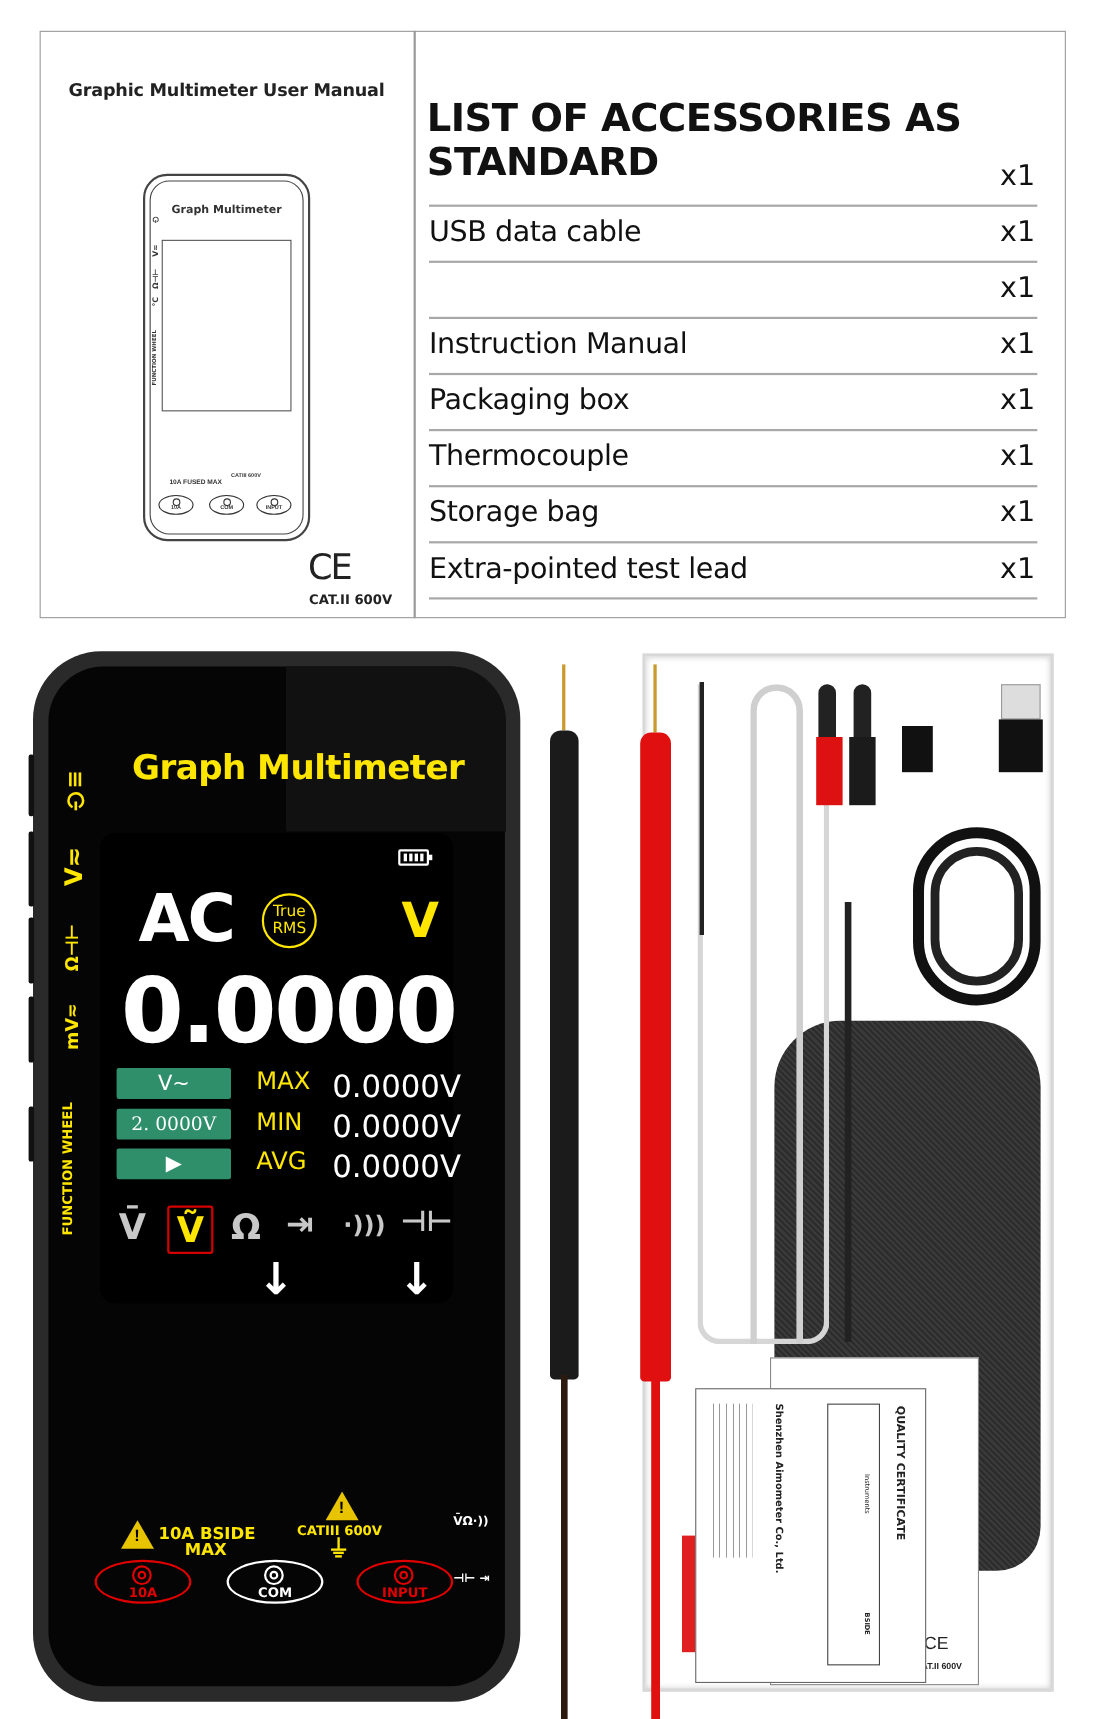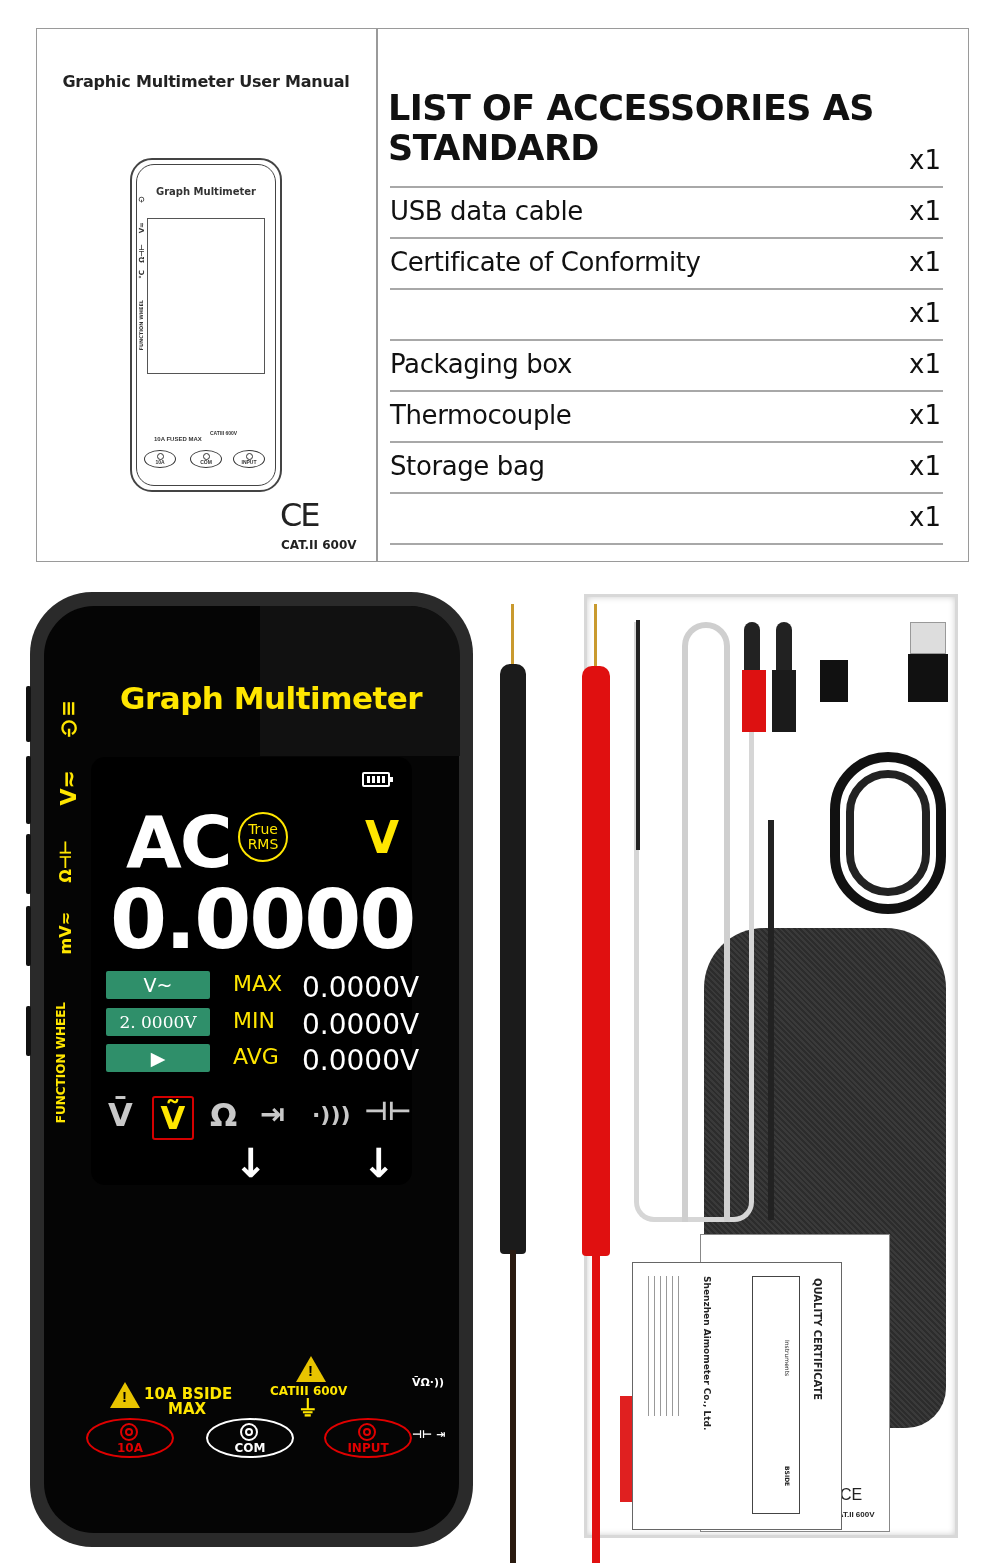--- a/index.html
+++ b/index.html
@@ -31,21 +31,21 @@
   #device-body{left:30px;top:592px;width:443px;height:955px;background:#2a2a2a;border-radius:62px;}
   #device-face{left:44px;top:606px;width:415px;height:927px;background:#050505;border-radius:50px;overflow:hidden;}
   #device-gloss{left:260px;top:606px;width:200px;height:150px;background:#111;border-top-right-radius:50px;}
   .side-btn{position:absolute;left:26px;width:5px;background:#111;border-radius:2px;}
   #device-title{left:120px;top:680px;font-size:31px;font-weight:bold;color:#ffe600;font-family:"DejaVu Sans",sans-serif;letter-spacing:-0.5px;}
   .side-icon{position:absolute;left:56px;color:#ffe600;font-weight:bold;font-family:"DejaVu Sans",sans-serif;writing-mode:vertical-rl;transform:rotate(180deg);text-align:center;}
   #screen{left:91px;top:757px;width:321px;height:428px;background:#000;border-radius:14px;}
   #battery{left:362px;top:772px;width:28px;height:15px;border:2px solid #fff;border-radius:2px;box-sizing:border-box;}
   #battery:after{content:"";position:absolute;right:-5px;top:3px;width:3px;height:5px;background:#fff;}
   #battery .cell{position:absolute;top:2px;width:3px;height:7px;background:#fff;}
-  #mode-ac{left:126px;top:800px;font-size:72px;font-weight:bold;color:#fff;font-family:"DejaVu Sans",sans-serif;letter-spacing:-2px;}
+  #mode-ac{left:126px;top:800px;font-size:60px;font-weight:bold;color:#fff;font-family:"DejaVu Sans",sans-serif;letter-spacing:-2px;}
   #truerms{left:238px;top:812px;width:50px;height:50px;border:2px solid #ffe600;border-radius:50%;box-sizing:border-box;color:#ffe600;font-size:14px;line-height:15px;text-align:center;padding-top:8px;font-family:"DejaVu Sans",sans-serif;}
   #unit-v{left:365px;top:812px;font-size:44px;font-weight:bold;color:#ffe600;font-family:"DejaVu Sans",sans-serif;}
   #reading{left:110px;top:872px;font-size:82px;font-weight:bold;color:#fff;font-family:"DejaVu Sans",sans-serif;letter-spacing:-2px;}
   .green-btn{position:absolute;left:106px;width:104px;height:28px;background:#2f8f6a;color:#fff;font-size:19px;text-align:center;line-height:28px;border-radius:2px;font-family:"DejaVu Sans",sans-serif;}
   .green-btn.serif{font-family:"DejaVu Serif",serif;font-size:17px;}
   .stat-label{position:absolute;left:233px;font-size:22px;color:#ffe600;font-family:"DejaVu Sans",sans-serif;}
   .stat-val{position:absolute;left:302px;font-size:28px;color:#fff;font-family:"DejaVu Sans",sans-serif;}
   .func{position:absolute;top:1096px;font-size:32px;color:#c8c8c8;font-family:"DejaVu Sans",sans-serif;font-weight:bold;}
   #func-vac{left:152px;top:1096px;width:38px;height:40px;border:2px solid #d40000;border-radius:3px;color:#ffe600;text-align:center;line-height:40px;}
   .down-arrow{position:absolute;top:1140px;font-size:40px;color:#fff;font-weight:bold;font-family:"DejaVu Sans",sans-serif;}
@@ -103,39 +103,40 @@
 <div class="abs" id="acc-heading">LIST OF ACCESSORIES AS STANDARD</div>
 <div class="abs" id="acc-list">
   <div class="acc-row">
       <span class="acc-qty">x1</span>
     </div>
   <div class="acc-row">
       <span class="acc-name">USB data cable</span>
       <span class="acc-qty">x1</span>
     </div>
   <div class="acc-row">
-      <span class="acc-name">Certificate of Conformity</span>
-      <span class="acc-qty">x1</span>
-    </div>
-  <div class="acc-row">
+      <span class="acc-qty">x1</span>
+    </div>
+  <div class="acc-row">
+      <span class="acc-name">Instruction Manual</span>
       <span class="acc-qty">x1</span>
     </div>
   <div class="acc-row">
       <span class="acc-name">Packaging box</span>
       <span class="acc-qty">x1</span>
     </div>
   <div class="acc-row">
       <span class="acc-name">Thermocouple</span>
       <span class="acc-qty">x1</span>
     </div>
   <div class="acc-row">
       <span class="acc-name">Storage bag</span>
       <span class="acc-qty">x1</span>
     </div>
   <div class="acc-row">
+      <span class="acc-name">Extra-pointed test lead</span>
       <span class="acc-qty">x1</span>
     </div>
 </div>
 
 <div class="abs" id="device-body"></div>
 <div class="side-btn" style="top:686px;height:56px"></div>
 <div class="side-btn" style="top:756px;height:68px"></div>
 <div class="side-btn" style="top:834px;height:60px"></div>
 <div class="side-btn" style="top:906px;height:60px"></div>
 <div class="side-btn" style="top:1006px;height:50px"></div>

